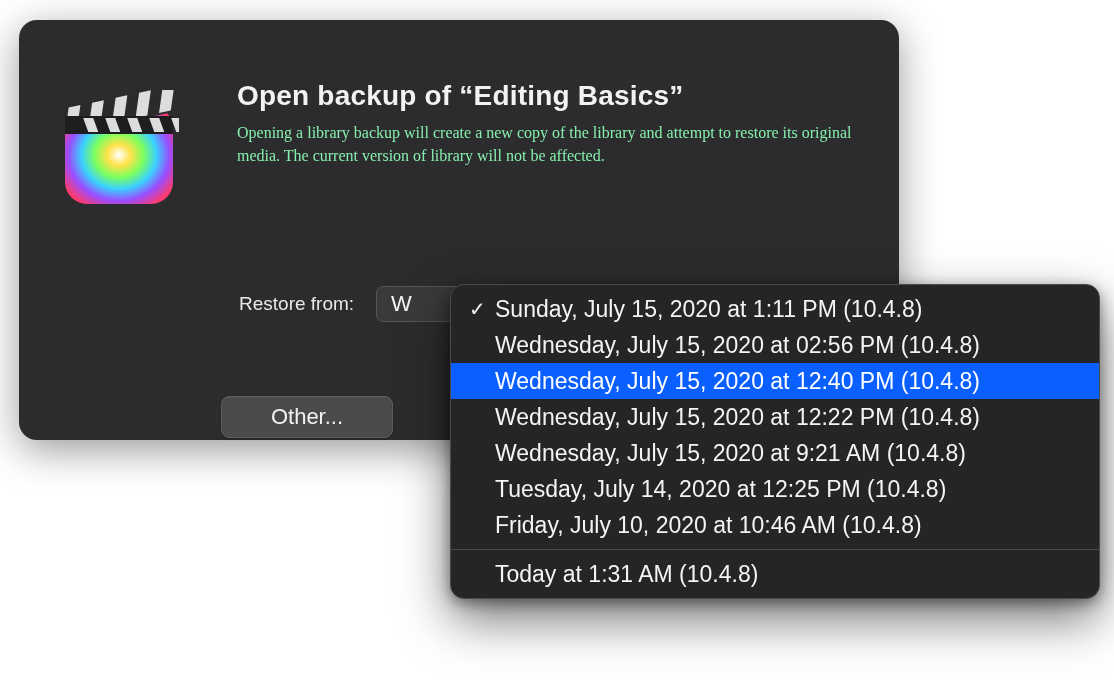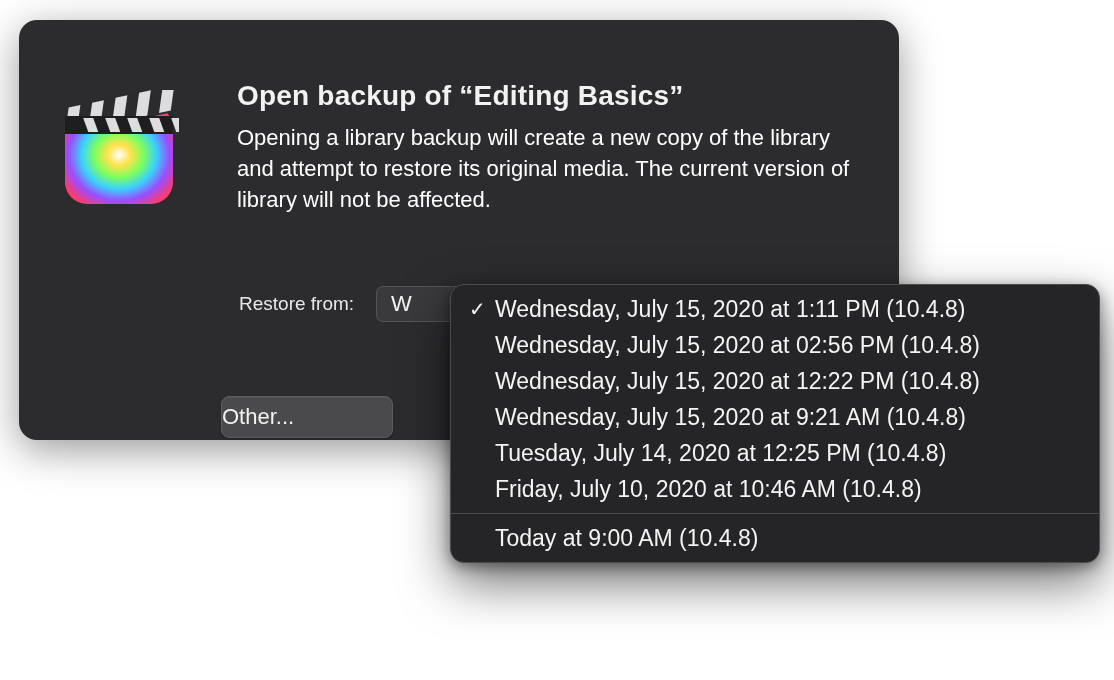--- a/index.html
+++ b/index.html
@@ -44,25 +44,26 @@
     margin-left: 26px;
   }
   .title {
     color: #f2f2f2;
     font-size: 28px;
     font-weight: 700;
     letter-spacing: 0.2px;
     margin: 0 0 10px 0;
   }
   .subtitle {
-    color: #ffffff;
-    font-size: 22px;
+    color: #86efac;
+    font-size: 16px;
     line-height: 1.42;
     margin: 0;
     max-width: 680px;
+    font-family: Liberation Serif, serif;
   }
   .restore-row {
     position: absolute;
     left: 220px;
     top: 266px;
     display: flex;
     align-items: center;
   }
   .restore-label {
     color: #e8e8ea;
@@ -107,20 +108,21 @@
     top: 376px;
     width: 170px;
     height: 40px;
     background: #4a4a4c;
     border: 1px solid #5e5e60;
     border-radius: 8px;
     color: #f2f2f2;
     font-size: 22px;
     display: flex;
     align-items: center;
+    justify-content: center;
     box-shadow: inset 0 1px 0 rgba(255,255,255,0.06), 0 1px 2px rgba(0,0,0,0.3);
     cursor: default;
   }
 
   
   .menu {
     position: absolute;
     left: 450px;
     top: 284px;
     width: 648px;
@@ -226,40 +228,44 @@
   </div>
 
   <div class="other-btn">
     <span>Other...</span>
   </div>
 </div>
 
 <div class="menu" id="popup-menu">
     <div class="menu-item">
       <span class="check">✓</span>
-      <span class="label">Wednesday, July 15, 2020 at 1:11 PM (10.4.8)</span>
+      <span class="label">Sunday, July 15, 2020 at 1:11 PM (10.4.8)</span>
     </div>
     <div class="menu-item">
       <span class="check"></span>
       <span class="label">Wednesday, July 15, 2020 at 02:56 PM (10.4.8)</span>
     </div>
+    <div class="menu-item highlight">
+      <span class="check"></span>
+      <span class="label">Wednesday, July 15, 2020 at 12:40 PM (10.4.8)</span>
+    </div>
     <div class="menu-item">
       <span class="check"></span>
       <span class="label">Wednesday, July 15, 2020 at 12:22 PM (10.4.8)</span>
     </div>
     <div class="menu-item">
       <span class="check"></span>
       <span class="label">Wednesday, July 15, 2020 at 9:21 AM (10.4.8)</span>
     </div>
     <div class="menu-item">
       <span class="check"></span>
       <span class="label">Tuesday, July 14, 2020 at 12:25 PM (10.4.8)</span>
     </div>
     <div class="menu-item">
       <span class="check"></span>
       <span class="label">Friday, July 10, 2020 at 10:46 AM (10.4.8)</span>
     </div>
     <div class="menu-sep"></div>
     <div class="menu-item">
       <span class="check"></span>
-      <span class="label">Today at 9:00 AM (10.4.8)</span>
+      <span class="label">Today at 1:31 AM (10.4.8)</span>
     </div>
   </div>
 
 </body></html>

